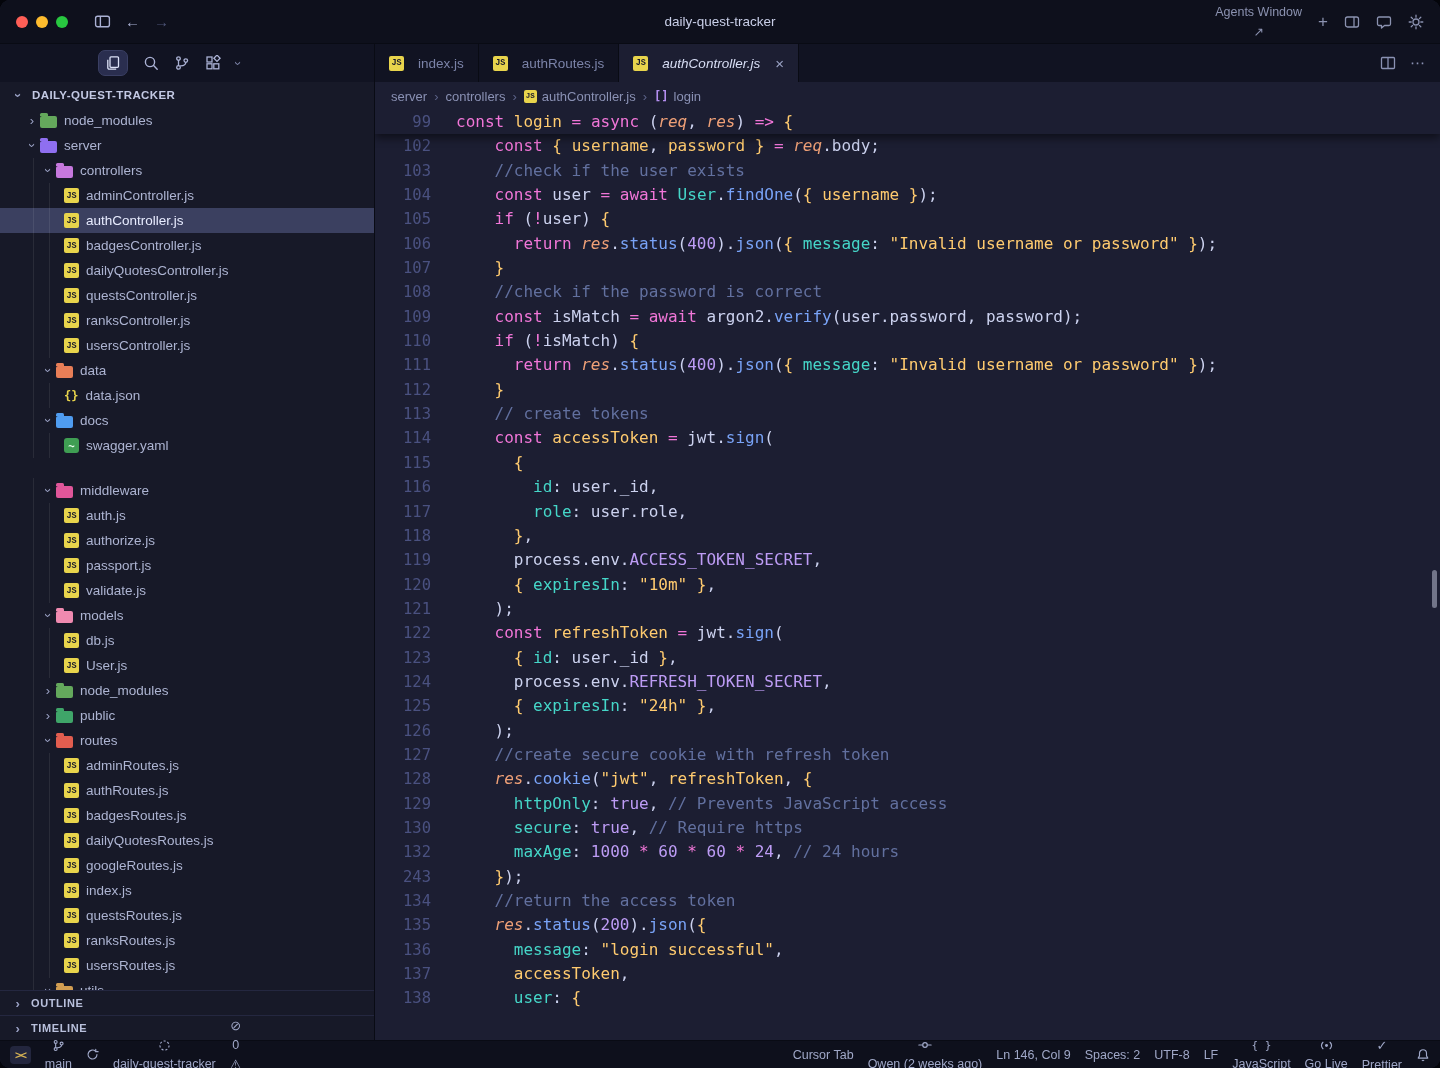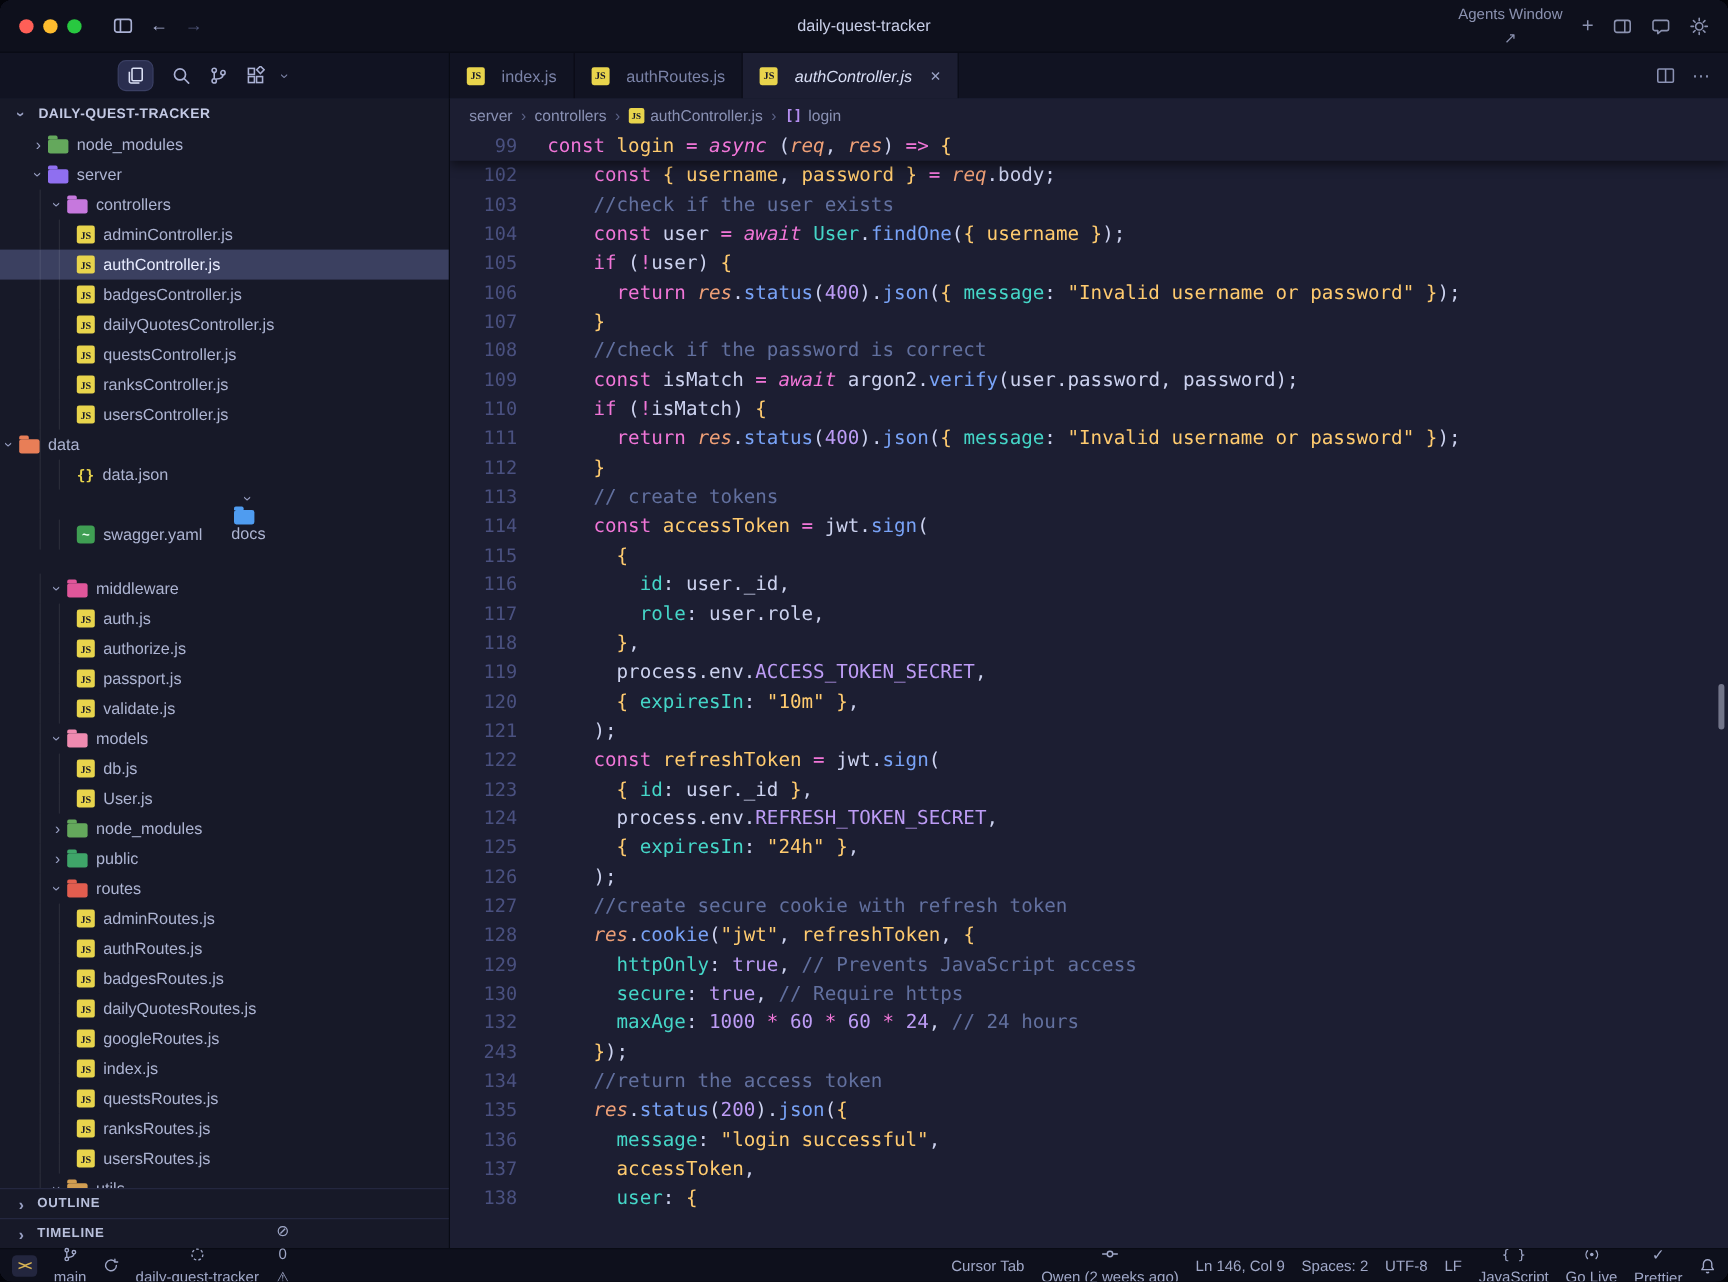--- a/index.html
+++ b/index.html
@@ -57,38 +57,38 @@
   .explorer-header .chev{transform:rotate(90deg);}
   .tree{flex:1;min-height:0;overflow:hidden;}
   .trow{height:25px;display:flex;align-items:center;position:relative;font-size:13.5px;color:#adb4d2;cursor:default;white-space:nowrap;}
   .trow.selected{background:var(--sel);color:#e8ecff;}
   .guide{position:absolute;top:0;bottom:0;width:1px;background:rgba(255,255,255,.08);}
   .chev{width:16px;flex:none;color:#9aa1c4;font-size:13px;display:inline-flex;justify-content:center;transition:none;}
   .chev.open{transform:rotate(90deg);}
   .fspacer{width:8px;flex:none;}
   .folder{width:17px;height:12px;border-radius:2px;background:var(--fc);position:relative;flex:none;margin-right:7px;margin-top:2px;}
   .folder::before{content:"";position:absolute;top:-3px;left:0;width:8px;height:3px;border-radius:1.5px 1.5px 0 0;background:var(--fc);}
-  .jsbadge{width:15px;height:15px;flex:none;background:var(--js);color:#15172a;font-weight:bold;font-size:8.5px;display:inline-flex;align-items:center;justify-content:center;border-radius:2px;margin-right:7px;font-family:Liberation Serif, serif;font-style:normal;}
+  .jsbadge{width:15px;height:15px;flex:none;background:var(--js);color:#15172a;font-weight:bold;font-size:8.5px;display:inline-flex;align-items:center;justify-content:center;border-radius:2px;margin-right:7px;font-family:Liberation Mono, monospace;font-style:normal;}
   .jsonic{color:var(--js);font-weight:bold;font-size:12px;margin-right:7px;font-family:"DejaVu Sans Mono",monospace;}
   .yamlic{width:15px;height:15px;flex:none;background:#3f9e53;color:#eafff0;font-weight:bold;font-size:11px;display:inline-flex;align-items:center;justify-content:center;border-radius:3px;margin-right:7px;}
   .sections .srow{height:25px;display:flex;align-items:center;gap:5px;padding-left:10px;border-top:1px solid var(--border-soft);color:#b9c0dc;font-size:11px;font-weight:bold;letter-spacing:.6px;}
 
   
   .editor{flex:1;min-width:0;display:flex;flex-direction:column;background:var(--bg-editor);}
   .breadcrumbs{height:28px;flex:none;display:flex;align-items:center;gap:7px;padding-left:16px;font-size:13px;color:#8a91b4;}
   .bc-sep{color:#5b6287;}
   .bc-seg{display:flex;align-items:center;gap:5px;}
   .bc-js{width:13px;height:13px;font-size:7.5px;margin-right:0;}
   .bc-sym{color:#b48ef0;font-family:"DejaVu Sans Mono",monospace;font-size:12px;font-weight:bold;}
   .code-wrap{flex:1;min-height:0;position:relative;overflow:hidden;}
   .sticky{position:relative;z-index:2;background:var(--bg-editor);box-shadow:0 4px 9px rgba(0,0,0,.5);}
   .cl{display:flex;height:24.35px;line-height:24.35px;font-family:"DejaVu Sans Mono",monospace;font-size:16px;white-space:pre;}
   .ln{width:56px;flex:none;text-align:right;color:var(--ln);font-size:15.5px;}
   .code{padding-left:25px;}
-  .tok-k{color:var(--c-k);} .tok-ki{color:var(--c-k);font-style:italic;}
+  .tok-k{color:var(--c-k);} .tok-ki{color:var(--c-k);}
   .tok-y{color:var(--c-y);} .tok-b{color:var(--c-b);} .tok-t{color:var(--c-t);}
   .tok-n{color:var(--c-n);} .tok-c{color:var(--c-c);} .tok-o{color:var(--c-o);font-style:italic;}
   .tok-w{color:var(--c-w);}
   .vscroll{position:absolute;right:3px;top:460px;width:5px;height:38px;border-radius:3px;background:rgba(220,225,245,.45);}
 
   
   .statusbar{height:28px;flex:none;background:var(--bg-titlebar);border-top:1px solid var(--border);display:flex;align-items:center;justify-content:space-between;padding:0 10px;font-size:12.5px;color:#a0a8c8;}
   .st-group{display:flex;align-items:center;gap:14px;}
   .st-item{display:flex;align-items:center;gap:5px;white-space:nowrap;flex-direction:column;}
   .remote-glyph{font-weight:bold;font-size:11px;letter-spacing:-1px;color:#d8b455;background:#23263e;border-radius:4px;padding:3px 5px;}
@@ -269,34 +269,34 @@
             <span class="jsbadge">JS</span>
             <span class="tlabel">ranksController.js</span>
           </div>
           <div class="trow" style="padding-left: 56px;">
             <span class="guide" style="left: 33px;"></span>
             <span class="guide" style="left: 49px;"></span>
             <span class="fspacer"></span>
             <span class="jsbadge">JS</span>
             <span class="tlabel">usersController.js</span>
           </div>
-          <div class="trow" style="">
+          <div class="trow" style="padding-left: 40px;">
             <span class="guide" style="left: 33px;"></span>
             <span class="chev open">›</span>
             <span class="folder" style="--fc: #e87e57;"></span>
             <span class="tlabel">data</span>
           </div>
           <div class="trow" style="padding-left: 56px;">
             <span class="guide" style="left: 33px;"></span>
             <span class="guide" style="left: 49px;"></span>
             <span class="fspacer"></span>
             <span class="jsonic">{}</span>
             <span class="tlabel">data.json</span>
           </div>
-          <div class="trow" style="padding-left: 40px; flex-direction: column;">
+          <div class="trow" style="padding-left: 40px;">
             <span class="guide" style="left: 33px;"></span>
             <span class="chev open">›</span>
             <span class="folder" style="--fc: #4f9cf0;"></span>
             <span class="tlabel">docs</span>
           </div>
           <div class="trow" style="padding-left: 56px;">
             <span class="guide" style="left: 33px;"></span>
             <span class="guide" style="left: 49px;"></span>
             <span class="fspacer"></span>
             <span class="yamlic">~</span>

